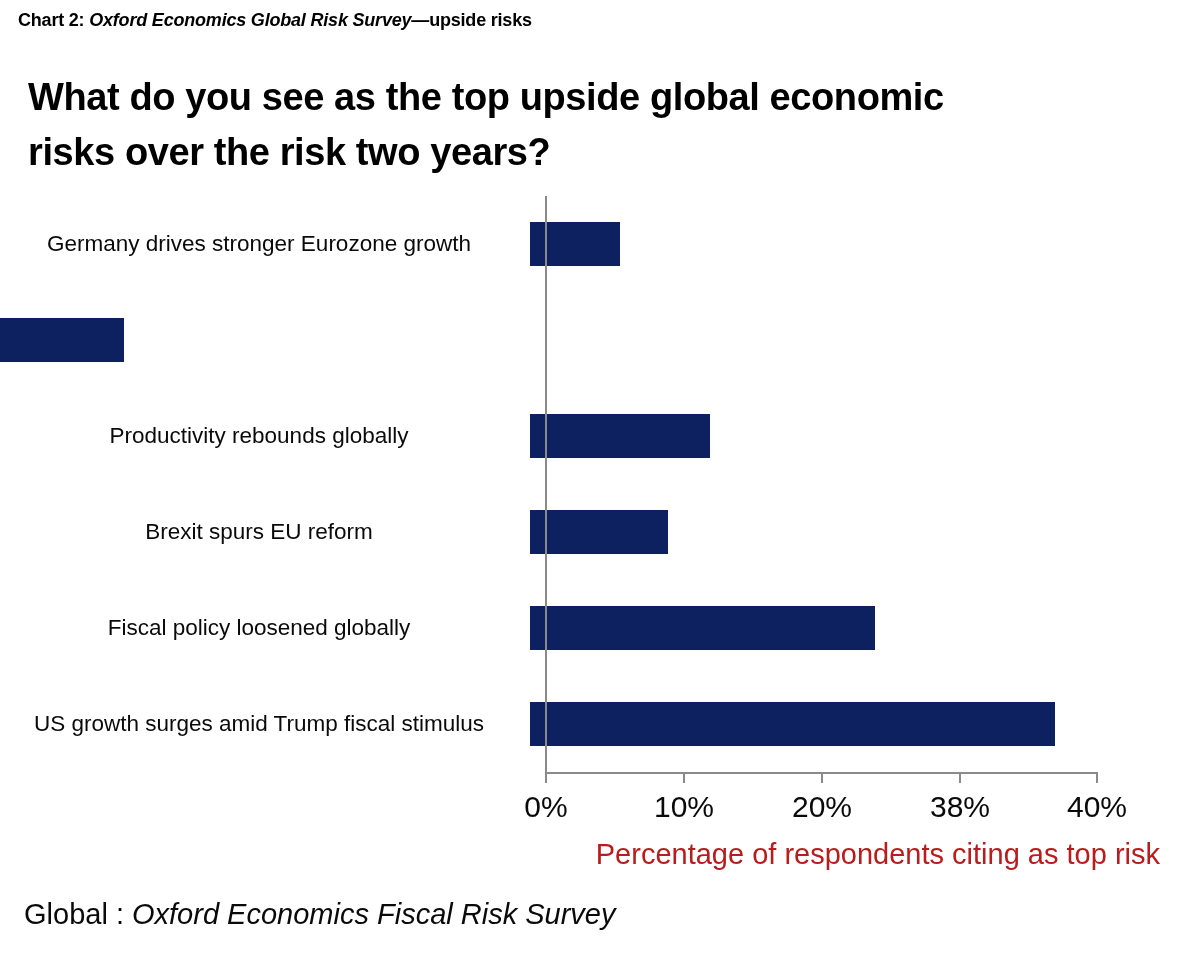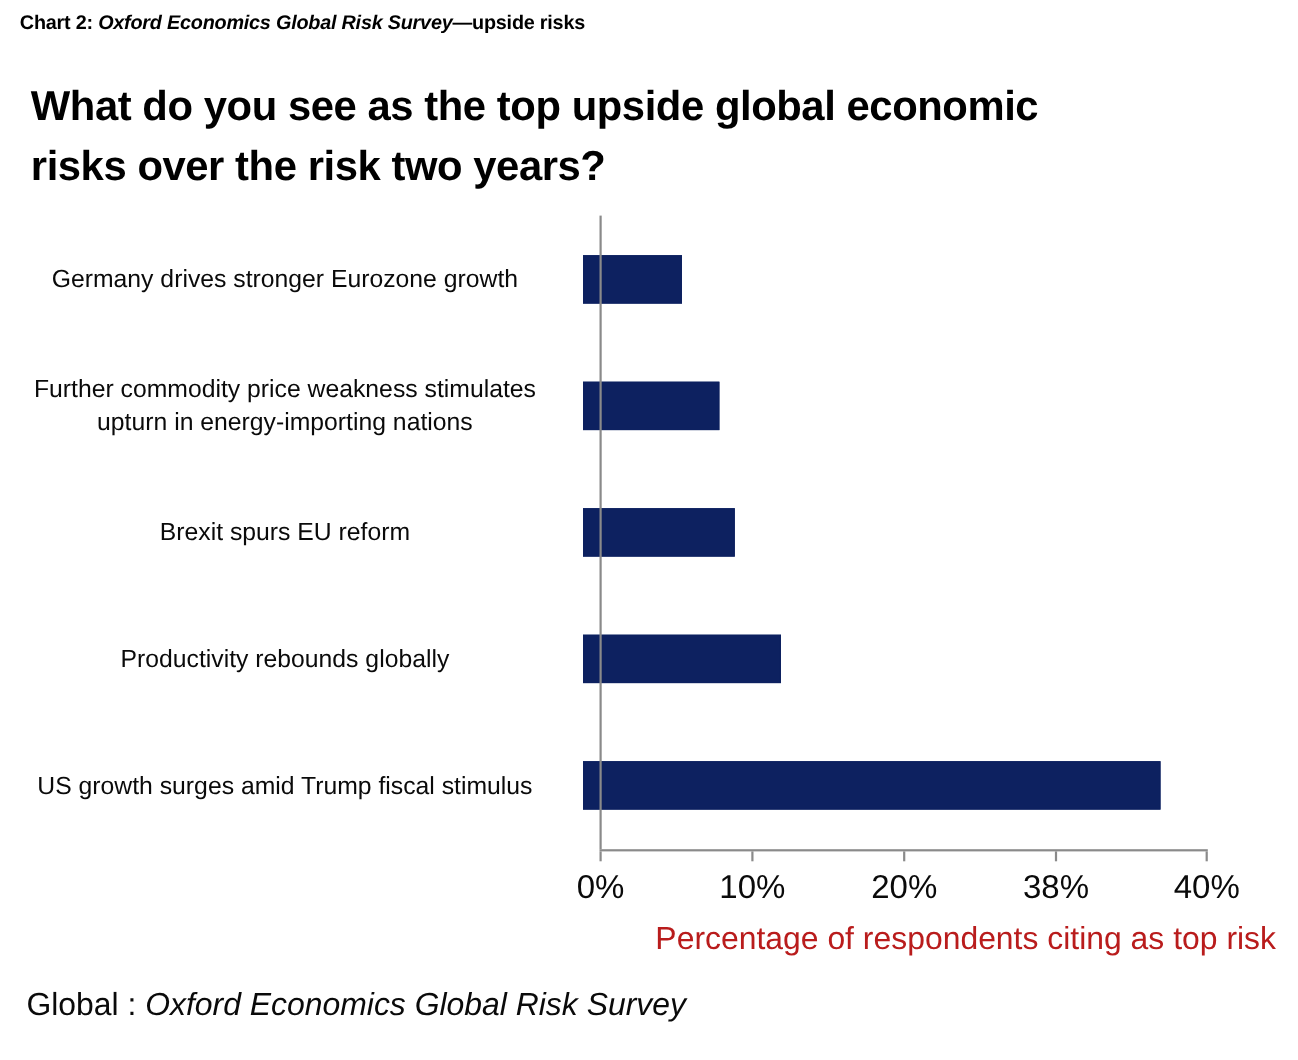--- a/index.html
+++ b/index.html
@@ -167,40 +167,45 @@
   <div class="rows">
 
     <div class="row">
       <div class="cat-label">Germany drives stronger Eurozone growth</div>
       <div class="bar-cell">
         <div class="bar" style="width: 89.765px; background: rgb(13, 33, 96); border-color: rgb(13, 33, 96);"></div>
       </div>
     </div>
 
     <div class="row">
-      <div class="cat-label">Further commodity price weakness stimulates upturn in energy-importing nations</div>
       <div class="bar-cell">
         <div class="bar" style="width: 124.29px; background: rgb(13, 33, 96); border-color: rgb(13, 33, 96);"></div>
       </div>
     </div>
 
     <div class="row">
+      <div class="cat-label">Productivity rebounds globally</div>
+      <div class="bar-cell">
+        <div class="bar" style="width: 179.53px; background: rgb(13, 33, 96); border-color: rgb(13, 33, 96);"></div>
+      </div>
+    </div>
+
+    <div class="row">
       <div class="cat-label">Brexit spurs EU reform</div>
       <div class="bar-cell">
         <div class="bar" style="width: 138.1px; background: rgb(13, 33, 96); border-color: rgb(13, 33, 96);"></div>
       </div>
     </div>
 
     <div class="row">
-      <div class="cat-label">Productivity rebounds globally</div>
-      <div class="bar-cell">
-        <div class="bar" style="width: 179.53px; background: rgb(13, 33, 96); border-color: rgb(13, 33, 96);"></div>
-      </div>
-    </div>
-
+      <div class="cat-label">Fiscal policy loosened globally</div>
+      <div class="bar-cell">
+        <div class="bar" style="width: 345.25px; background: rgb(13, 33, 96); border-color: rgb(13, 33, 96);"></div>
+      </div>
+    </div>
 
     <div class="row">
       <div class="cat-label">US growth surges amid Trump fiscal stimulus</div>
       <div class="bar-cell">
         <div class="bar" style="width: 524.78px; background: rgb(13, 33, 96); border-color: rgb(13, 33, 96);"></div>
       </div>
     </div>
 
   </div>
 
@@ -216,14 +221,14 @@
 
 <div class="tick-label" style="left:546px">0%</div>
 <div class="tick-label" style="left:684px">10%</div>
 <div class="tick-label" style="left:822px">20%</div>
 <div class="tick-label" style="left:960px">38%</div>
 <div class="tick-label" style="left:1097px">40%</div>
 
 <div class="axis-title">Percentage of respondents citing as top risk</div>
 
 <div class="source">
-  <span>Global : </span><span class="src-italic">Oxford Economics Global Risk Survey</span>
+  <span>Global : </span><span class="src-italic">Oxford Economics Fiscal Risk Survey</span>
 </div>
 
 </body></html>

